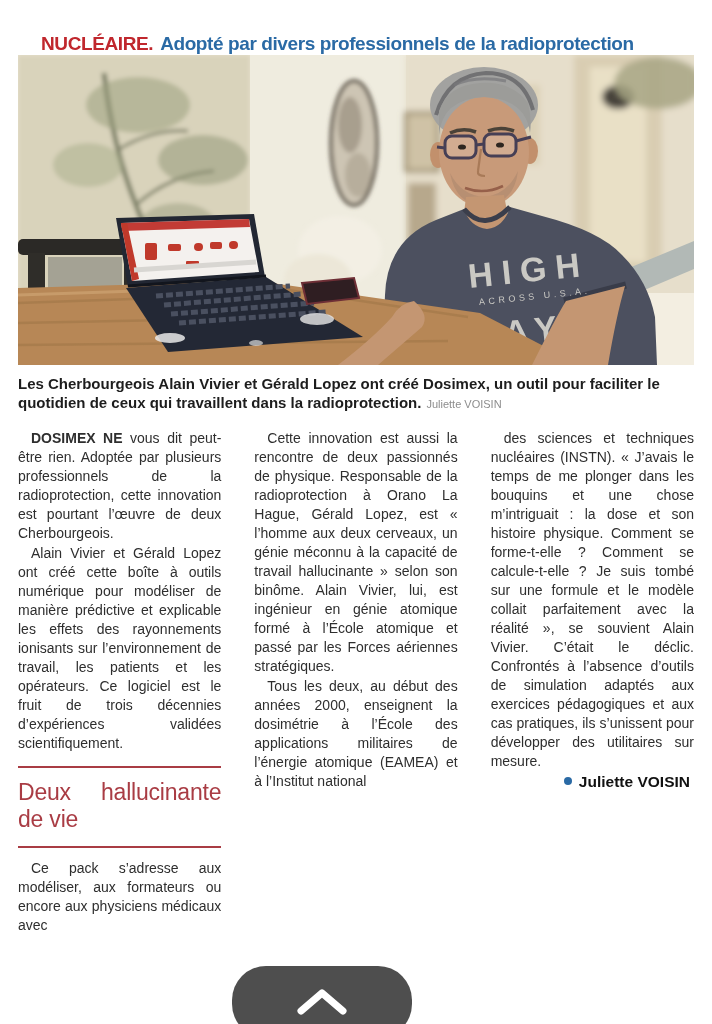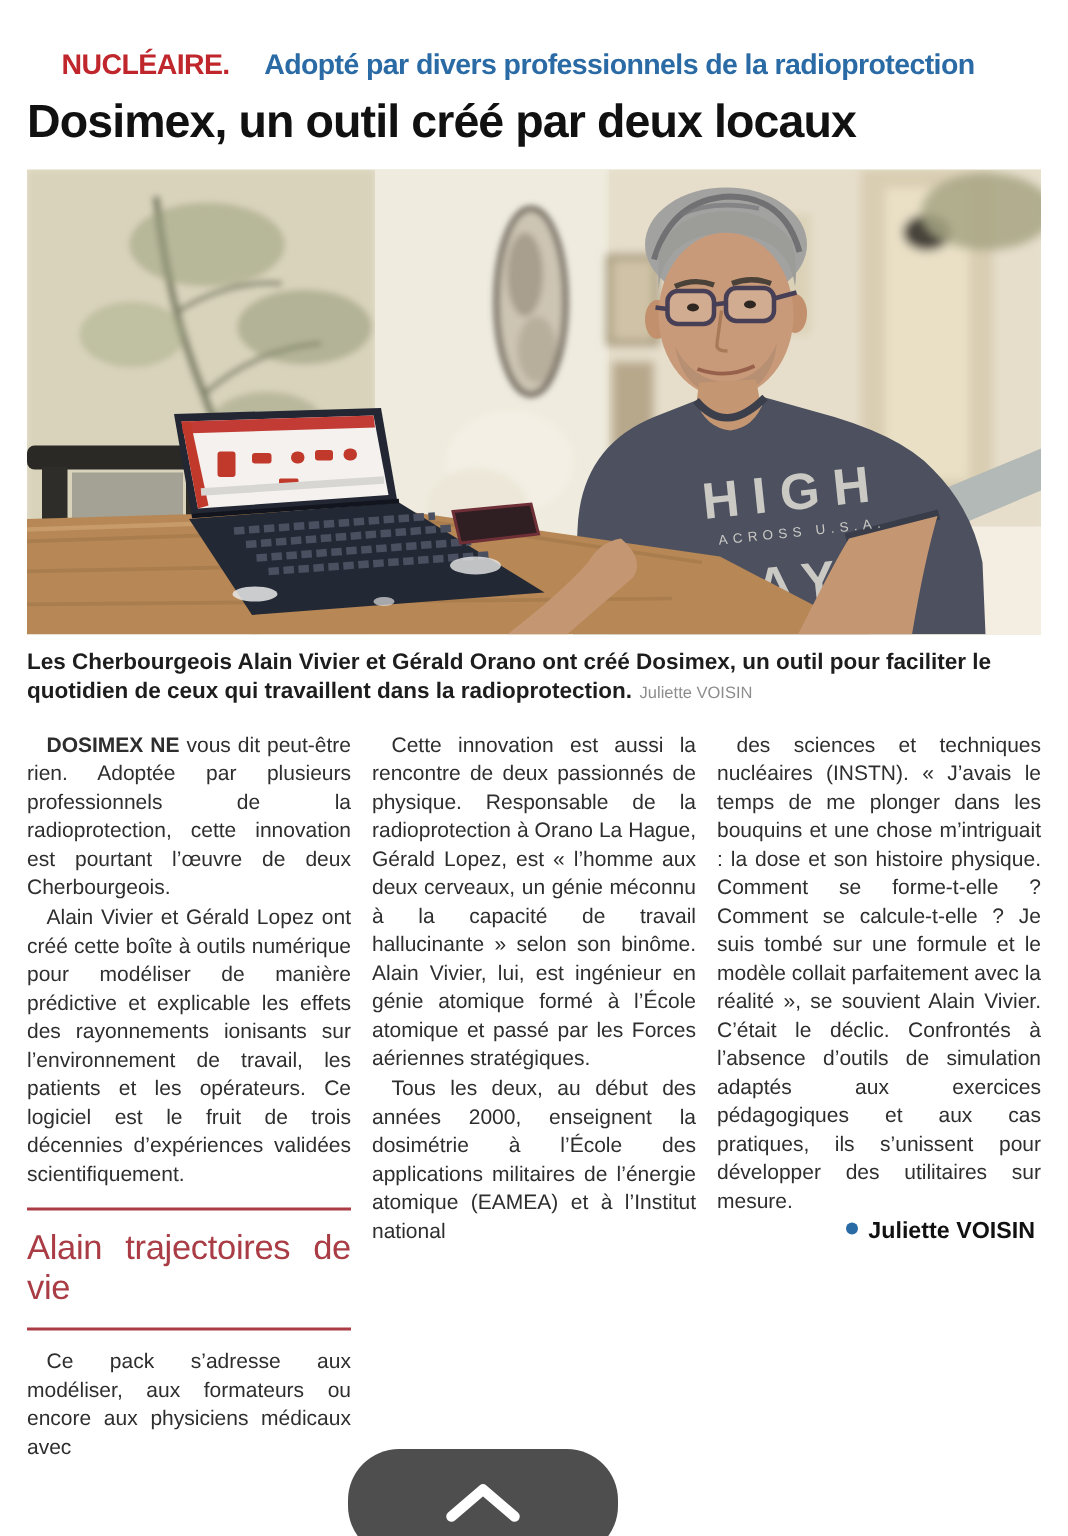--- a/index.html
+++ b/index.html
@@ -8,31 +8,31 @@
     --caption-credit-gray:#8d8d8d; --byline-bullet-blue:#2a6aa5; --scroll-button-gray:#4e4e4e;
   }
   html,body{margin:0;padding:0;}
   body{
     width:712px;height:1024px;position:relative;overflow:hidden;background:#ffffff;
     font-family:"Liberation Sans", sans-serif;color:var(--body-text);
   }
   .page{position:absolute;inset:0;padding:0 18px;box-sizing:border-box;}
   .kicker{margin-top:33px;font-size:19px;font-weight:bold;letter-spacing:-0.4px;white-space:nowrap;}
   .kicker .section{color:var(--section-red);margin-right:7px;margin-left:23px;}
-  .kicker .sub{color:var(--kicker-blue);margin-left:16px;}
+  .kicker .sub{color:var(--kicker-blue);}
   h1.headline{
     margin:9px 0 15px 0;font-size:31px;line-height:34px;font-weight:bold;
     color:var(--headline-black);letter-spacing:-0.6px;
   }
   figure.photo{margin:0;width:676px;height:310px;overflow:hidden;background:#e7e1ce;}
   figcaption, .caption{
     margin-top:9px;font-size:15px;line-height:19px;font-weight:bold;color:#1d1d1d;
   }
   .caption .credit{font-size:11px;font-weight:normal;color:var(--caption-credit-gray);margin-left:5px;}
-  .columns{display:flex;gap:14px;margin-top:15px;height:508px;overflow:hidden;}
+  .columns{display:flex;gap:33px;margin-top:15px;height:508px;overflow:hidden;}
   .col{flex:1 1 0;min-width:0;font-size:14px;line-height:19px;text-align:justify;hyphens:auto;-webkit-hyphens:auto;}
   .col p{margin:0 0 1px 0;text-indent:13px;}
   .col p.no-indent{text-indent:13px;}
   .red-rule{border:0;border-top:2px solid var(--rule-red);margin:13px 0 11px 0;}
   h2.crosshead{
     margin:2px 0 10px 0;font-size:23px;line-height:27px;font-weight:normal;
     color:var(--crosshead-red);letter-spacing:-0.2px;
   }
   .byline{margin-top:26px;text-align:right;font-weight:bold;font-size:15.5px;color:#111;padding-right:4px;text-indent:0;}
   .byline .bullet{
@@ -48,21 +48,20 @@
 </style>
 </head>
 <body>
 
 <div class="page">
 
   <div class="kicker">
     <span class="section">NUCLÉAIRE.</span><span class="sub">Adopté par divers professionnels de la radioprotection</span>
   </div>
 
-  <h1 class="headline">Dosimex, un outil créé par deux locaux</h1>
 
   <figure class="photo">
     <svg viewBox="0 0 676 310" width="676" height="310" xmlns="http://www.w3.org/2000/svg">
       <defs>
         <filter id="blur2">
             <feGaussianBlur stdDeviation="2"></feGaussianBlur>
           </filter>
         <filter id="blur3">
             <feGaussianBlur stdDeviation="3.2"></feGaussianBlur>
           </filter>
@@ -183,29 +182,29 @@
       <polygon points="284,228 336,223 341,243 289,249" fill="#2f1e22" stroke="#6e2f36" stroke-width="2"></polygon>
 
       <g>
         <path d="M396,246 Q412,260 404,272 L360,310 L320,310 Q354,284 374,262 Q382,248 396,246 Z" fill="#c49672"></path>
         <path d="M548,246 Q538,262 514,310 L590,310 Q598,262 607,231 Z" fill="#c49672"></path>
       </g>
     </svg>
   </figure>
 
   <div class="caption">
-    <span>Les Cherbourgeois Alain Vivier et Gérald Orano ont créé Dosimex, un outil pour faciliter le quotidien de ceux qui travaillent dans la radioprotection.</span><span class="credit">Juliette VOISIN</span>
+    <span>Les Cherbourgeois Alain Vivier et Gérald Lopez ont créé Dosimex, un outil pour faciliter le quotidien de ceux qui travaillent dans la radioprotection.</span><span class="credit">Juliette VOISIN</span>
   </div>
 
   <div class="columns">
     <div class="col">
       <p><strong>DOSIMEX NE</strong><span> vous dit peut-être rien. Adoptée par plusieurs professionnels de la radioprotection, cette innovation est pourtant l’œuvre de deux Cherbourgeois.</span></p>
       <p>Alain Vivier et Gérald Lopez ont créé cette boîte à outils numérique pour modéliser de manière prédictive et explicable les effets des rayonnements ionisants sur l’environnement de travail, les patients et les opérateurs. Ce logiciel est le fruit de trois décennies d’expériences validées scientifiquement.</p>
       <hr class="red-rule">
-      <h2 class="crosshead">Alain trajectoires de vie</h2>
+      <h2 class="crosshead">Deux hallucinante de vie</h2>
       <hr class="red-rule">
       <p>Ce pack s’adresse aux modéliser, aux formateurs ou encore aux physiciens médicaux avec</p>
     </div>
     <div class="col">
       <p>Cette innovation est aussi la rencontre de deux passionnés de physique. Responsable de la radioprotection à Orano La Hague, Gérald Lopez, est « l’homme aux deux cerveaux, un génie méconnu à la capacité de travail hallucinante » selon son binôme. Alain Vivier, lui, est ingénieur en génie atomique formé à l’École atomique et passé par les Forces aériennes stratégiques.</p>
       <p>Tous les deux, au début des années 2000, enseignent la dosimétrie à l’École des applications militaires de l’énergie atomique (EAMEA) et à l’Institut national</p>
     </div>
     <div class="col">
       <p class="no-indent">des sciences et techniques nucléaires (INSTN). « J’avais le temps de me plonger dans les bouquins et une chose m’intriguait : la dose et son histoire physique. Comment se forme-t-elle ? Comment se calcule-t-elle ? Je suis tombé sur une formule et le modèle collait parfaitement avec la réalité », se souvient Alain Vivier. C’était le déclic. Confrontés à l’absence d’outils de simulation adaptés aux exercices pédagogiques et aux cas pratiques, ils s’unissent pour développer des utilitaires sur mesure.</p>
       <p class="byline"><span class="bullet"></span><span>Juliette VOISIN</span></p>

